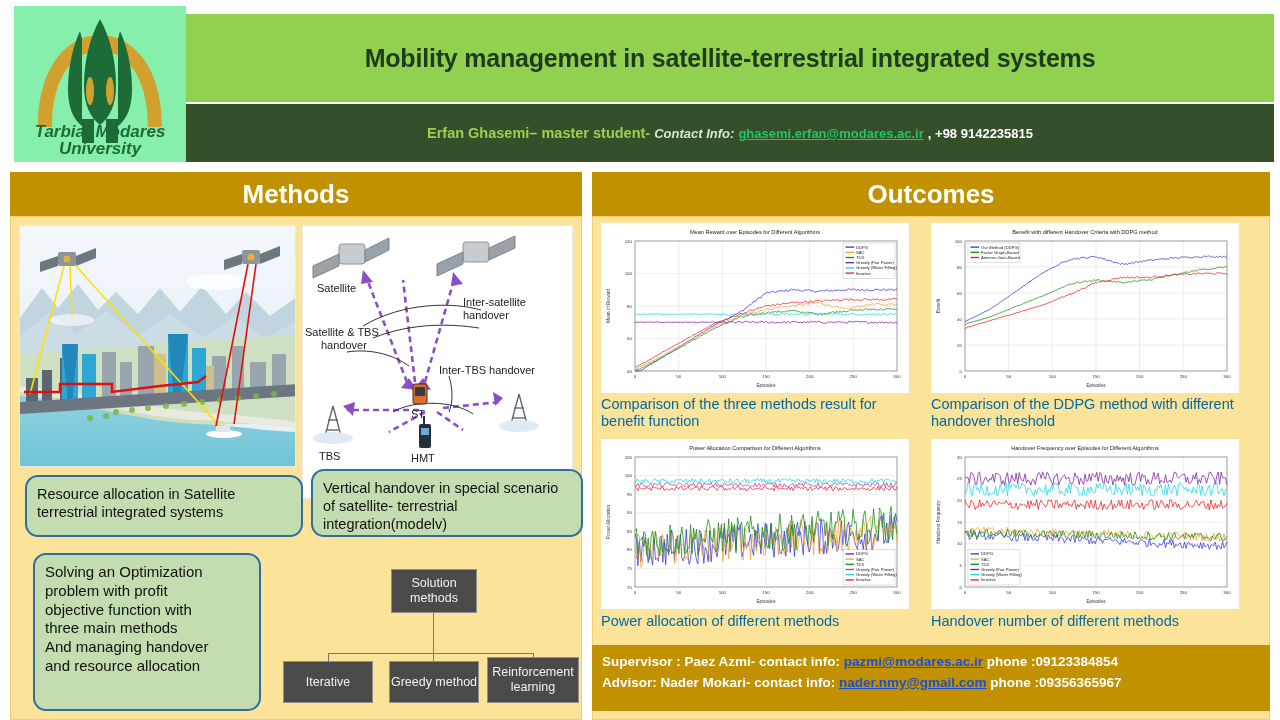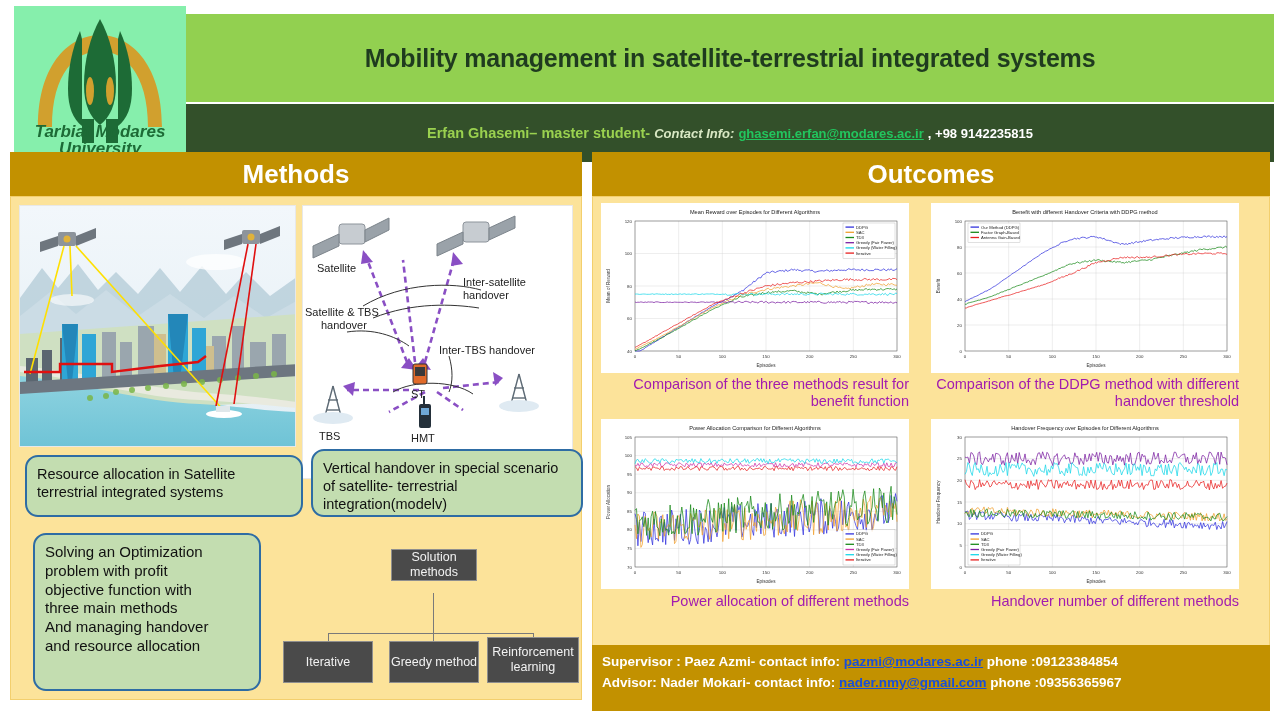--- a/index.html
+++ b/index.html
@@ -31,21 +31,21 @@
   .author-bar {
     position: absolute; left: 186px; top: 104px; width: 1088px; height: 58px;
     background: #33502a; display: flex; align-items: center; justify-content: center;
   }
   .author-line { font-size: 14.5px; color: #9ad14f; font-weight: bold; white-space: nowrap; }
   .author-line .ci { font-style: italic; font-size: 13px; color: #d9e8c4; font-weight: bold; }
   .author-line .mail { color: #22c55e; text-decoration: underline; font-weight: bold; font-size: 13px;}
   .author-line .phone { color: #ffffff; font-weight: bold; font-size: 13px; }
 
   
-  .col { position: absolute; top: 152px; }
+  .col { position: absolute; top: 172px; }
   .col-left  { left: 10px;  width: 572px; }
   .col-right { left: 592px; width: 678px; }
 
   .sec-head {
     height: 44px; background: #c29100;
     display: flex; align-items: center; justify-content: center;
   }
   .sec-head span { color: #ffffff; font-size: 26px; font-weight: bold; }
 
   .sec-body {
@@ -71,32 +71,32 @@
   .gb3 { position: absolute; left: 22px;  top: 336px; width: 228px; height: 158px; font-size: 15px; }
   .gb3 .ln { display: block; }
 
   
   .flow { position: absolute; left: 270px; top: 334px; width: 300px; height: 160px; }
   .fnode {
     position: absolute; background: #4a4a4a; border: 1px solid #8f8f8f;
     color: #f2f2f2; font-size: 12.5px; text-align: center;
     display: flex; align-items: center; justify-content: center; line-height: 1.2;
   }
-  .fn-root { left: 110px; top: 18px;  width: 86px; height: 32px; }
+  .fn-root { left: 110px; top: 18px;  width: 86px; height: 44px; }
   .fn-a    { left: 2px;   top: 110px; width: 90px; height: 42px; }
   .fn-b    { left: 108px; top: 110px; width: 90px; height: 42px; }
   .fn-c    { left: 206px; top: 106px; width: 92px; height: 46px; }
   .fline { position: absolute; background: #7a7a7a; }
 
   
   .chart-grid { display: flex; flex-wrap: wrap; gap: 6px 22px; }
   .chart-cell { width: 308px; }
   .chart-card { background: #ffffff; width: 308px; height: 170px; position: relative; }
   .chart-cap {
-    text-align: right; font-size: 14.5px; color: #a21caf; line-height: 1.2;
+    text-align: left; font-size: 14.5px; color: #0369a1; line-height: 1.2;
     padding: 3px 0 2px; min-height: 36px;
   }
   .chart-cap.one { min-height: 20px; padding-top: 4px; }
   .plot-svg { position: absolute; left: 0; top: 0; width: 308px; height: 170px; }
 
   
   .contact {
     position: absolute; left: 592px; top: 645px; width: 678px; height: 66px;
     background: #c29100; padding: 7px 10px;
   }

